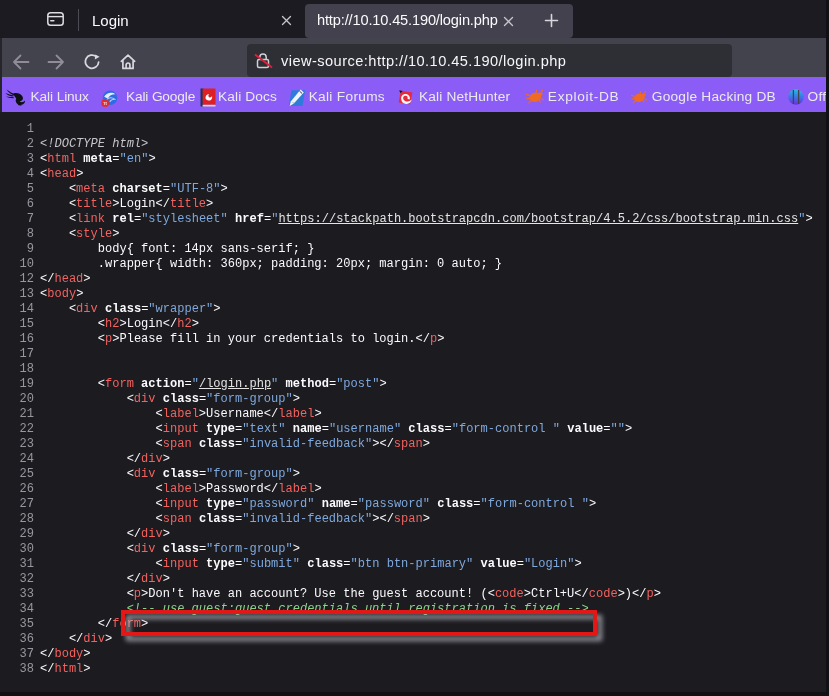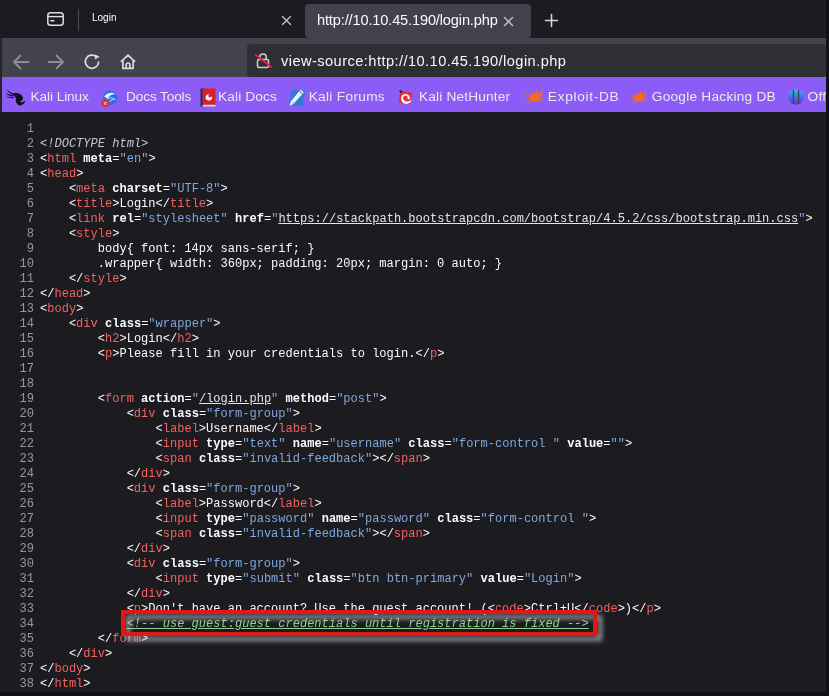--- a/index.html
+++ b/index.html
@@ -4,25 +4,25 @@
 html,body { margin:0; padding:0; }
 body { width:829px; height:696px; background:#1b1b21; overflow:hidden; position:relative;
        font-family:"Liberation Sans",sans-serif; }
 #tabbar { position:absolute; left:0; top:0; width:829px; height:38px; background:#1b1b21; }
 #navbar { position:absolute; left:0; top:38px; width:829px; height:39px; background:#43434d; }
 #bookbar { position:absolute; left:0; top:77px; width:829px; height:35px; background:#8b5cf6; }
 #content { position:absolute; left:0; top:112px; width:829px; height:584px; background:#1b1b20; }
 .abs { position:absolute; }
 
 #sep1 { position:absolute; left:78px; top:9px; width:1px; height:22px; background:#4c4b56; }
-#tabtitle { position:absolute; left:92px; top:11.6px; font-size:10px; color:#fbfbfe; }
-#activetab { position:absolute; left:305px; top:4px; width:226px; height:34px; background:#42414d; border-radius:4px; }
+#tabtitle { position:absolute; left:92px; top:11.6px; font-size:15px; color:#fbfbfe; }
+#activetab { position:absolute; left:305px; top:4px; width:268px; height:34px; background:#42414d; border-radius:4px; }
 #activetab span { position:absolute; left:12px; top:7.6px; font-size:14.6px; letter-spacing:-0.15px; color:#fbfbfe; white-space:nowrap; }
 
-#urlbar { position:absolute; left:247px; top:5.5px; width:579px; height:33.5px; background:#2e2f35; border-radius:4px; }
+#urlbar { position:absolute; left:247px; top:5.5px; width:485px; height:33.5px; background:#2e2f35; border-radius:4px; }
 #urltext { position:absolute; left:34px; top:9.2px; font-size:14.6px; letter-spacing:0.45px; color:#f7f7fa; white-space:nowrap; }
 
 .bm { position:absolute; top:0; height:35px; font-size:13.7px; color:#eaeaee; }
 .bm span { position:absolute; top:12.2px; left:0; white-space:nowrap; }
 
 #codewrap { position:absolute; left:0; top:10px; font-family:"Liberation Mono",monospace; font-size:12.04px; line-height:15px; color:#fbfbfe; }
 .row { height:15px; white-space:pre; }
 .ln { display:inline-block; width:40px; padding-right:6px; text-align:right; color:#97979f; }
 b.t { color:#f2625f; font-weight:normal; }
 b.a { color:#fbfbfe; font-weight:bold; }
@@ -95,21 +95,21 @@
       <span style="left:25.5px;letter-spacing:-0.1px">Kali Linux</span>
     </div>
   <div class="bm" style="left:100px">
       <svg class="abs" style="left:0;top:10.5px" width="21" height="21" viewBox="0 0 21 21">
 <circle cx="10" cy="9.8" r="7.3" fill="#2f6be4"></circle>
 <path d="M4.2 8.8 C6.5 4.6 12.0 3.8 15.3 6.2 C12.2 6.1 9.2 7.4 7.8 10.6 Z" fill="#eef4ff" opacity="0.95"></path>
 <path d="M6.3 11.8 C8.8 9.6 12.3 9.4 14.6 11.2 C12.8 11.2 10.8 12.0 9.8 13.8" stroke="#dce8fb" stroke-width="1.1" fill="none" opacity="0.8"></path>
 <circle cx="5.2" cy="14.9" r="3.9" fill="#e12d2d"></circle>
 <text x="5.2" y="17.1" font-size="5.8" fill="#fff" text-anchor="middle" font-family="Liberation Sans">π</text>
 </svg>
-      <span style="left:26px;letter-spacing:-0.15px">Docs Tools</span>
+      <span style="left:26px;letter-spacing:-0.15px">Kali Google</span>
     </div>
   <div class="bm" style="left:200px">
       <svg class="abs" style="left:0;top:11px" width="16" height="19" viewBox="0 0 16 19">
 <rect x="0.5" y="0.5" width="3.2" height="18" fill="#1d3557"></rect>
 <rect x="2.6" y="0.5" width="12.9" height="16.3" fill="#dd2025"></rect>
 <rect x="2.6" y="16.8" width="12.9" height="1.7" fill="#d8d8dc"></rect>
 <path d="M5.6 10.6 C5.1 7.8 6.8 5.9 9.2 6.2 C8.2 7.0 8.1 8.1 8.9 8.9 C9.9 9.9 11.5 9.5 12.0 8.0 C12.7 10.7 11.0 12.8 8.7 12.5 C7.2 12.3 5.9 11.7 5.6 10.6 Z" fill="#fff"></path>
 </svg>
       <span style="left:18px;letter-spacing:0.14px">Kali Docs</span>
     </div>
@@ -170,21 +170,20 @@
 <div class="row"><span class="ln">1</span></div>
 <div class="row"><span class="ln">2</span><i class="d">&lt;!DOCTYPE html&gt;</i></div>
 <div class="row"><span class="ln">3</span>&lt;<b class="t">html</b> <b class="a">meta</b>=<i class="v">"en"</i>&gt;</div>
 <div class="row"><span class="ln">4</span>&lt;<b class="t">head</b>&gt;</div>
 <div class="row"><span class="ln">5</span>    &lt;<b class="t">meta</b> <b class="a">charset</b>=<i class="v">"UTF-8"</i>&gt;</div>
 <div class="row"><span class="ln">6</span>    &lt;<b class="t">title</b>&gt;Login&lt;/<b class="t">title</b>&gt;</div>
 <div class="row"><span class="ln">7</span>    &lt;<b class="t">link</b> <b class="a">rel</b>=<i class="v">"stylesheet"</i> <b class="a">href</b>=<i class="v">"<i class="k">https://stackpath.bootstrapcdn.com/bootstrap/4.5.2/css/bootstrap.min.css</i>"</i>&gt;</div>
 <div class="row"><span class="ln">8</span>    &lt;<b class="t">style</b>&gt;</div>
 <div class="row"><span class="ln">9</span>        body{ font: 14px sans-serif; }</div>
 <div class="row"><span class="ln">10</span>        .wrapper{ width: 360px; padding: 20px; margin: 0 auto; }</div>
-<div class="row"><span class="ln">11</span>    &lt;/<b class="t">style</b>&gt;</div>
 <div class="row"><span class="ln">12</span>&lt;/<b class="t">head</b>&gt;</div>
 <div class="row"><span class="ln">13</span>&lt;<b class="t">body</b>&gt;</div>
 <div class="row"><span class="ln">14</span>    &lt;<b class="t">div</b> <b class="a">class</b>=<i class="v">"wrapper"</i>&gt;</div>
 <div class="row"><span class="ln">15</span>        &lt;<b class="t">h2</b>&gt;Login&lt;/<b class="t">h2</b>&gt;</div>
 <div class="row"><span class="ln">16</span>        &lt;<b class="t">p</b>&gt;Please fill in your credentials to login.&lt;/<b class="t">p</b>&gt;</div>
 <div class="row"><span class="ln">17</span></div>
 <div class="row"><span class="ln">18</span></div>
 <div class="row"><span class="ln">19</span>        &lt;<b class="t">form</b> <b class="a">action</b>=<i class="v">"<i class="k">/login.php</i>"</i> <b class="a">method</b>=<i class="v">"post"</i>&gt;</div>
 <div class="row"><span class="ln">20</span>            &lt;<b class="t">div</b> <b class="a">class</b>=<i class="v">"form-group"</i>&gt;</div>
 <div class="row"><span class="ln">21</span>                &lt;<b class="t">label</b>&gt;Username&lt;/<b class="t">label</b>&gt;</div>

